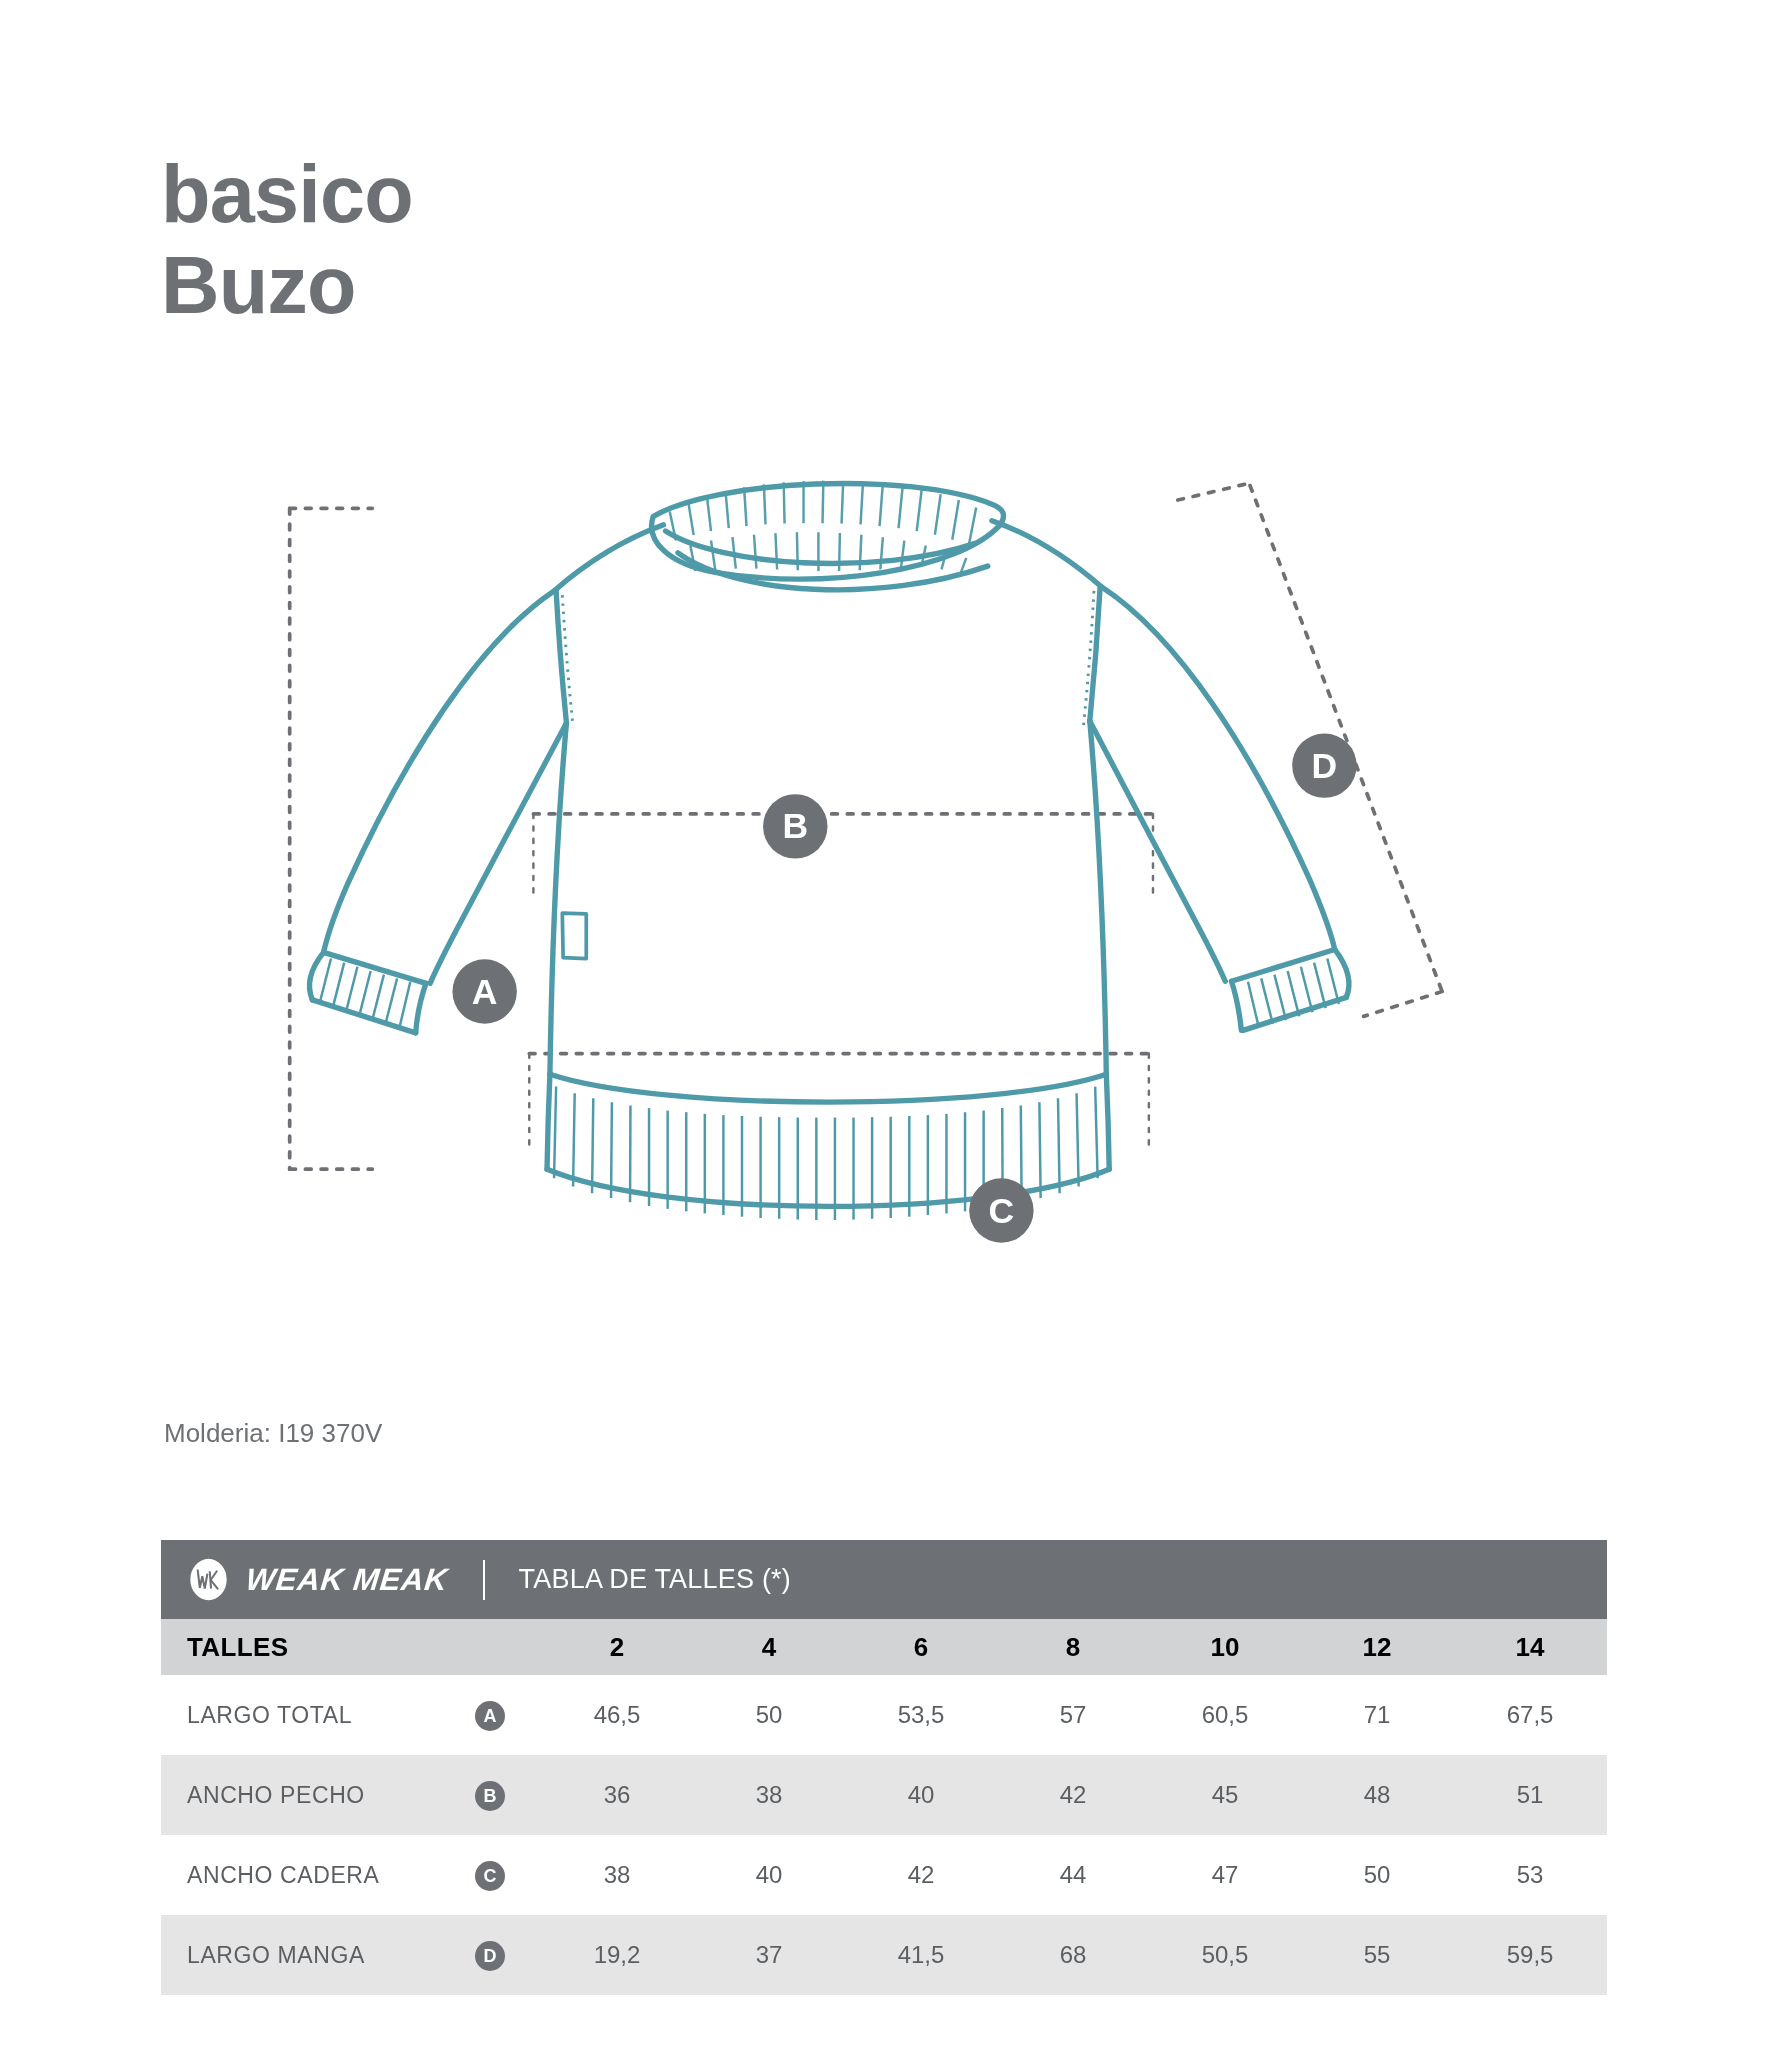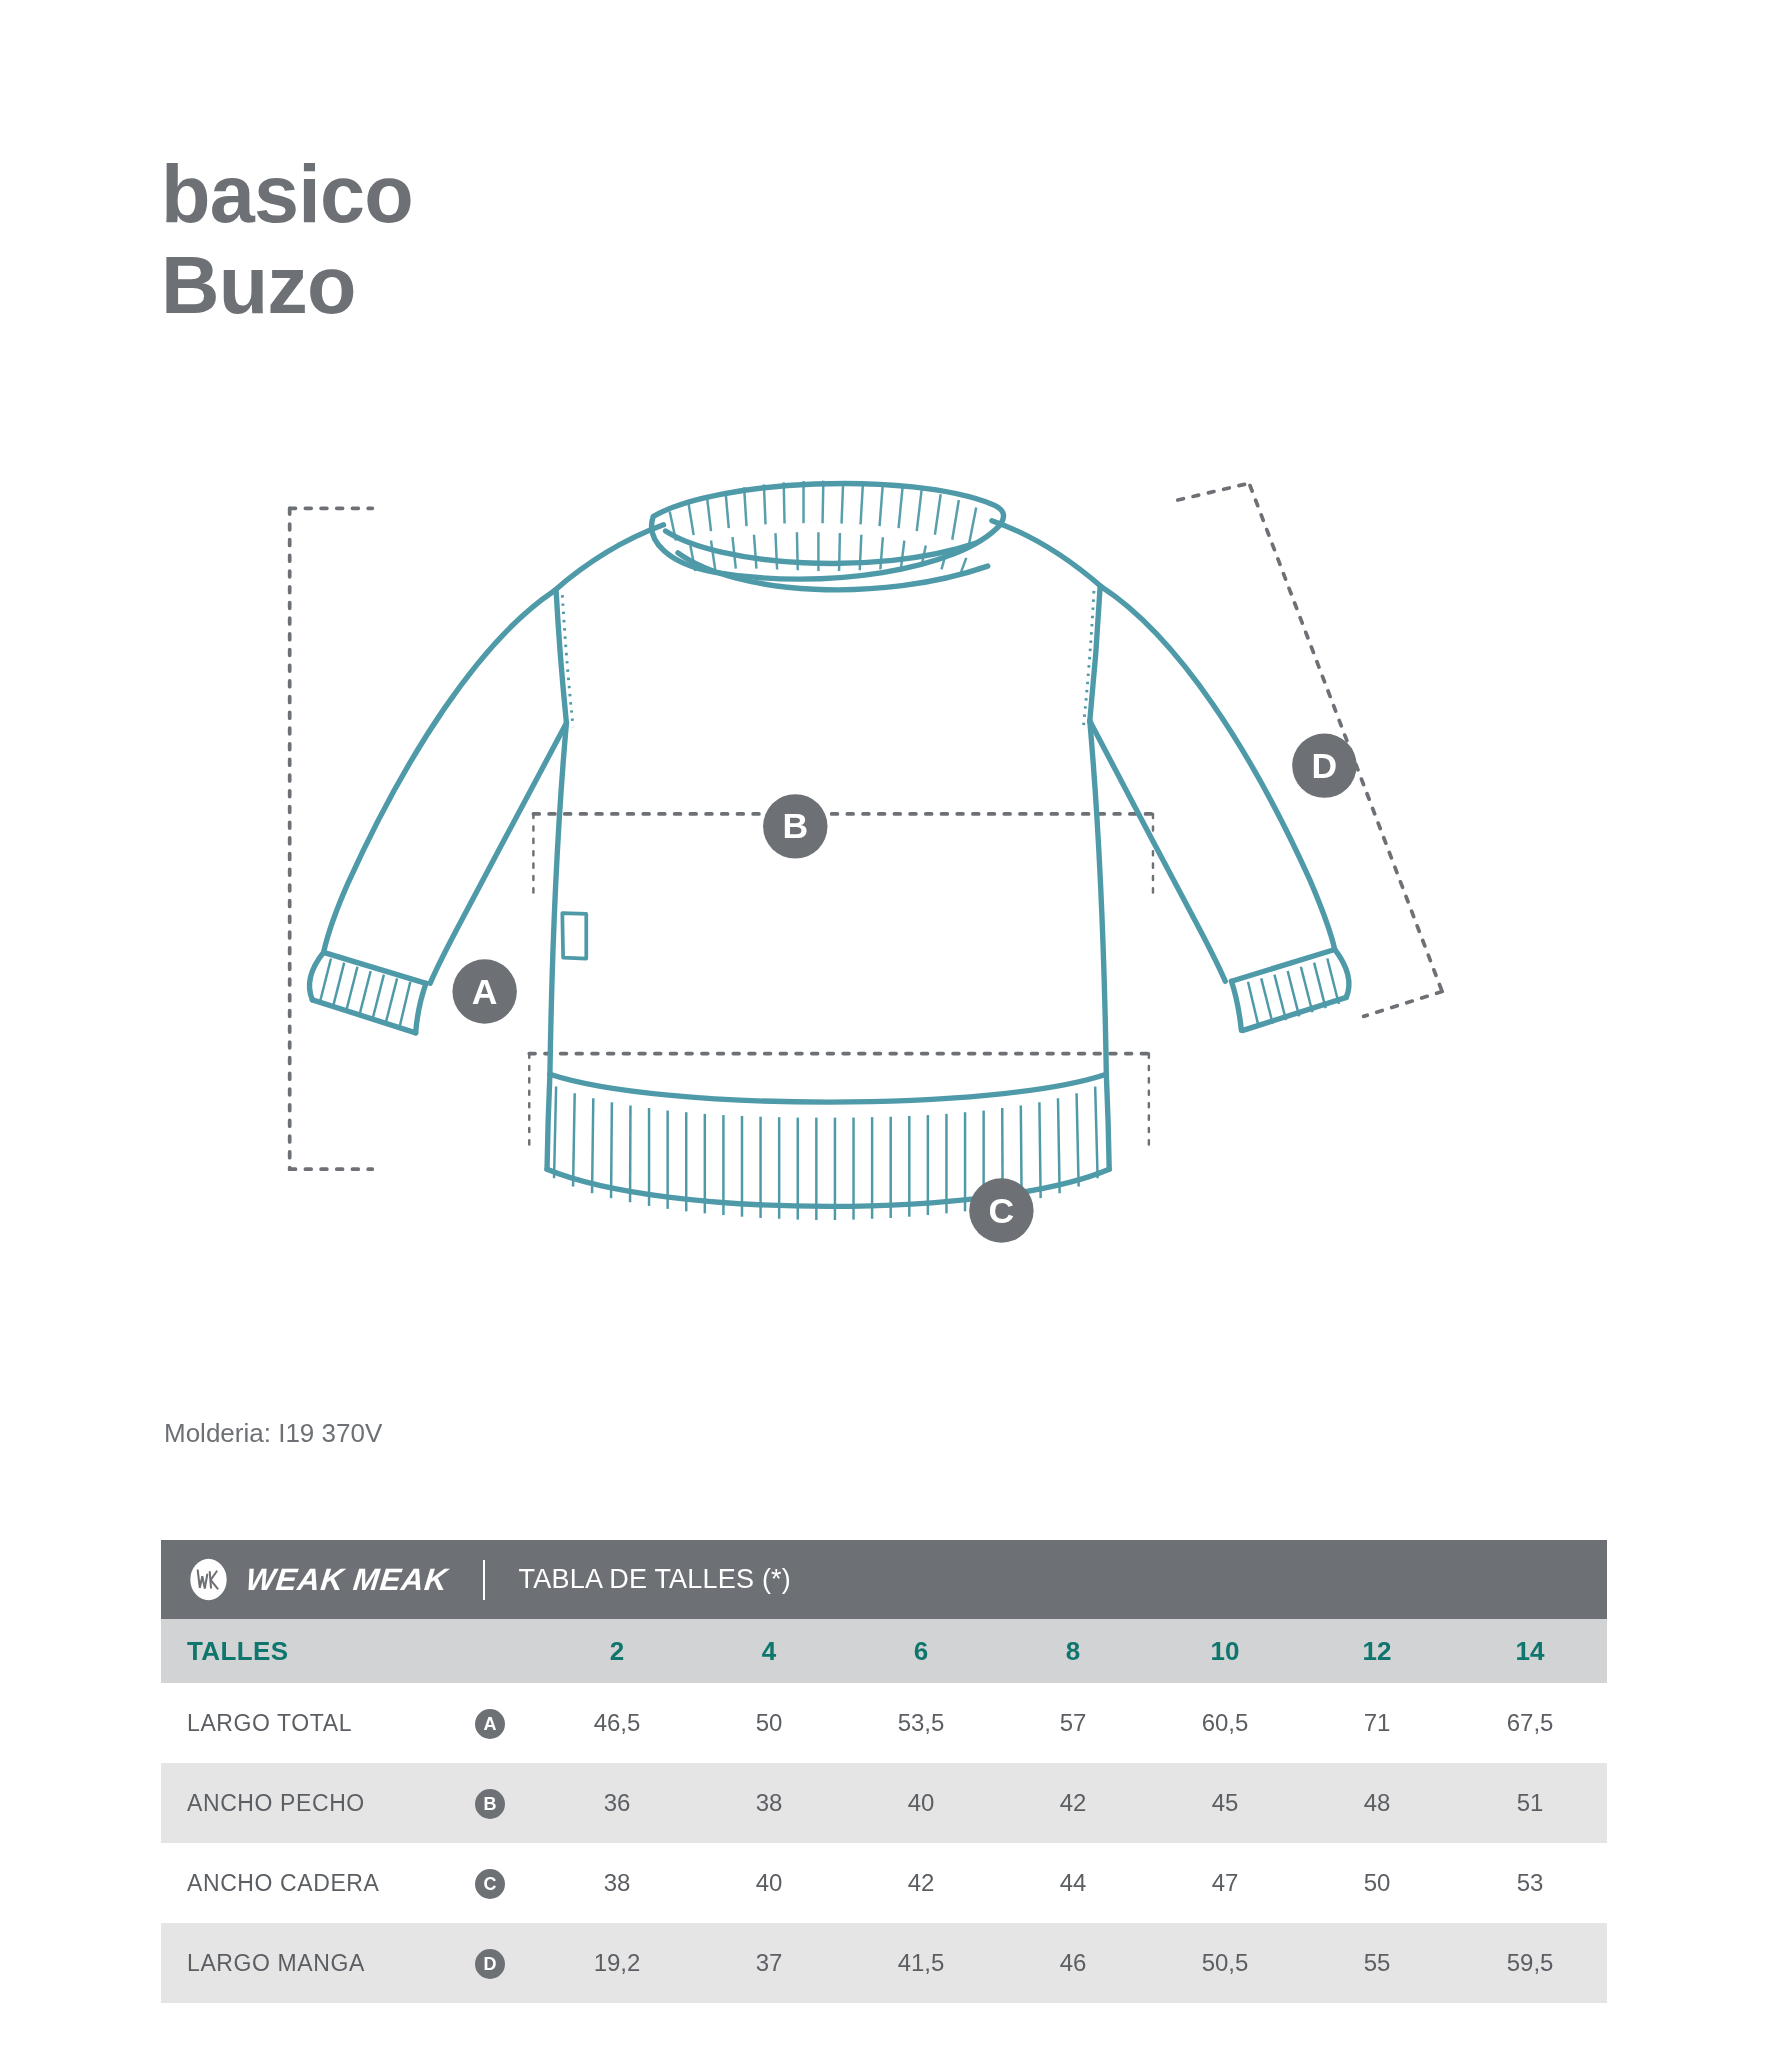--- a/index.html
+++ b/index.html
@@ -109,23 +109,23 @@
   .table-caption {
     font-size: 27px;
     color: #ffffff;
     letter-spacing: 0.2px;
     white-space: nowrap;
     text-align: center;
   }
 
   .talles-row td {
     background: #d2d3d4;
-    height: 64px;
+    height: 56px;
     vertical-align: middle;
-    color: #0f766e;
+    color: #000000;
     font-size: 26px;
     font-weight: bold;
     text-align: center;
   }
   .talles-row td.label-col {
     text-align: left;
     padding-left: 26px !important;
     letter-spacing: 0.4px;
   }
 
@@ -446,21 +446,21 @@
       </tr>
 
       <tr class="data-row alt">
         <td class="label-col">LARGO MANGA</td>
         <td class="badge-col">
           <span class="row-badge">D</span>
         </td>
         <td>19,2</td>
         <td>37</td>
         <td>41,5</td>
-        <td>46</td>
+        <td>68</td>
         <td>50,5</td>
         <td>55</td>
         <td>59,5</td>
       </tr>
     </tbody>
   </table>
 
 </div>
 
 

